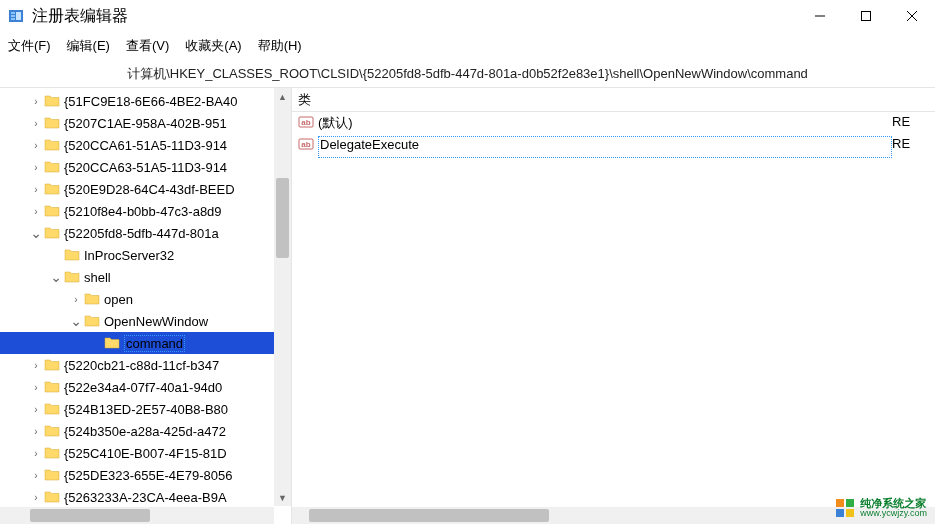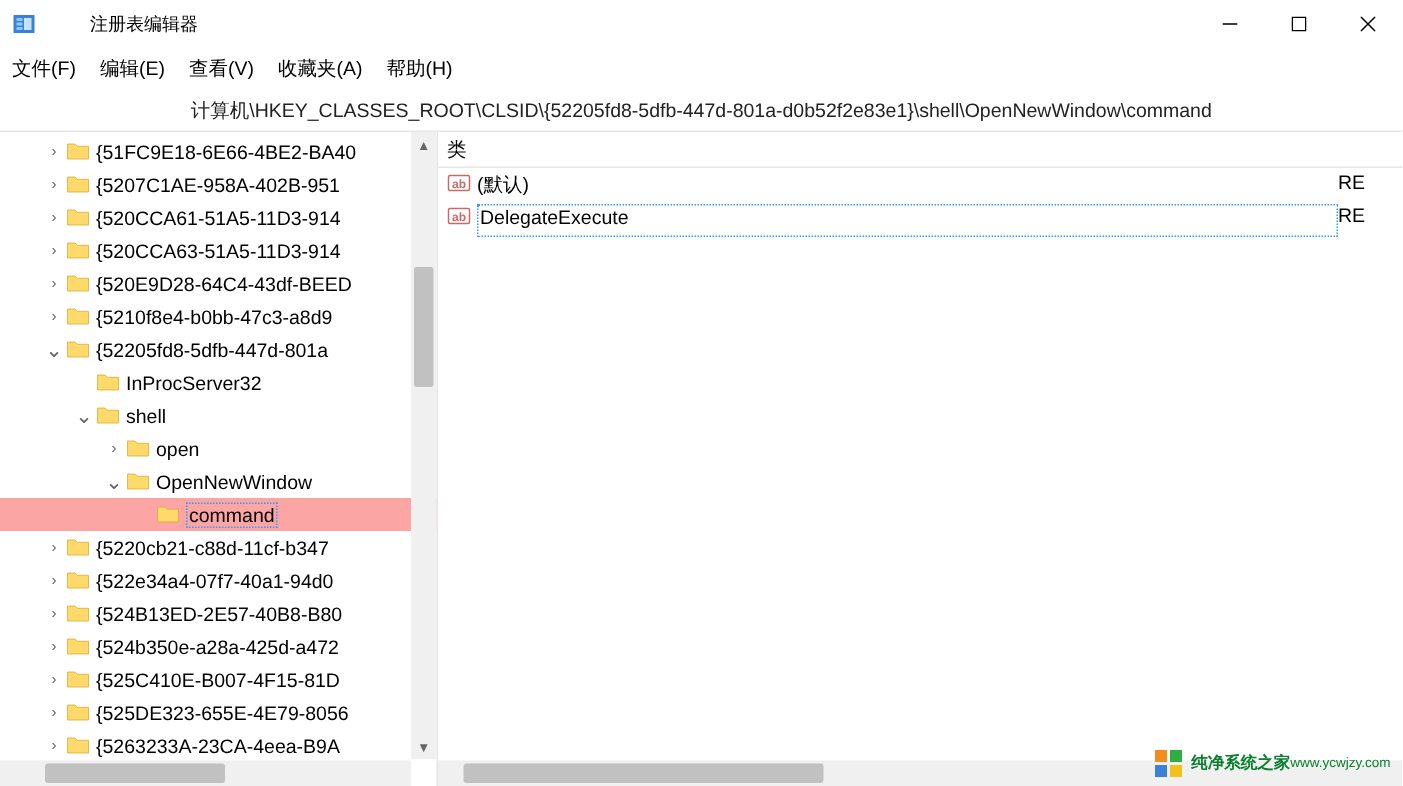--- a/index.html
+++ b/index.html
@@ -1,51 +1,51 @@
 <!DOCTYPE html>
 <html><head>
 <meta charset="utf-8">
 <style>
   * { box-sizing: border-box; margin: 0; padding: 0; font-family: "Microsoft YaHei", "Segoe UI", sans-serif; }
   html, body { width: 935px; height: 524px; overflow: hidden; background: #fff; }
   .titlebar { height: 32px; display: flex; align-items: center; padding-left: 8px; background: #fff; }
   .titlebar .app-icon { width: 16px; height: 16px; margin-right: 8px; display: flex; align-items: center; justify-content: center; }
-  .titlebar .title { font-size: 12px; color: #000; flex: 1; margin-left: 28px; }
+  .titlebar .title { font-size: 16px; color: #000; flex: 1; }
   .win-controls { display: flex; height: 100%; }
   .win-btn { width: 46px; height: 100%; display: flex; align-items: center; justify-content: center; }
   .win-btn svg { width: 10px; height: 10px; }
   .menubar { height: 28px; display: flex; align-items: center; padding-left: 8px; gap: 16px; font-size: 13px; }
   .menubar .menu-item { color: #000; cursor: default; }
   .address { height: 28px; display: flex; align-items: center; padding: 0 8px; font-size: 13px; color: #222; border-bottom: 1px solid #e5e5e5; white-space: nowrap; overflow: hidden; justify-content: center; }
   .content { display: flex; height: calc(524px - 32px - 28px - 28px); position: relative; }
   .tree-panel { width: 292px; border-right: 1px solid #e5e5e5; overflow: hidden; position: relative; }
   .tree-inner { padding: 2px 0; }
   .tree-row { height: 22px; display: flex; align-items: center; font-size: 13px; white-space: nowrap; cursor: default; }
   .chev { width: 16px; display: flex; align-items: center; justify-content: center; color: #666; font-size: 10px; }
   .folder-icon { width: 16px; height: 16px; margin-right: 4px; flex-shrink: 0; }
   .tree-label { color: #000; }
-  .tree-row.selected { background: #fca5a5; text-align: center; }
+  .tree-row.selected { background: #1d4ed8; text-align: center; }
   .tree-row.selected .tree-label { border: 1px dotted #3399ff; padding: 0 1px; }
   .vbar { position: absolute; top: 0; bottom: 18px; right: 0; width: 17px; background: #f0f0f0; }
   .vthumb { position: absolute; left: 2px; right: 2px; top: 90px; height: 80px; background: #c1c1c1; border-radius: 2px; }
   .varrow { position: absolute; left: 0; right: 0; height: 17px; display: flex; align-items: center; justify-content: center; color: #666; font-size: 9px; }
   .hbar { position: absolute; left: 0; right: 17px; bottom: 0; height: 17px; background: #f0f0f0; }
   .hthumb { position: absolute; top: 2px; bottom: 2px; left: 30px; width: 120px; background: #c1c1c1; border-radius: 2px; }
   .list-panel { flex: 1; position: relative; overflow: hidden; }
   .list-header { height: 24px; display: flex; align-items: center; font-size: 13px; border-bottom: 1px solid #e5e5e5; padding-left: 6px; }
   .col-name { width: 580px; }
   .col-type { flex: 1; }
   .list-body { padding: 2px 0; }
   .list-row { height: 22px; display: flex; font-size: 13px; padding-left: 6px; }
   .val-icon { width: 16px; height: 16px; margin-right: 4px; flex-shrink: 0; }
   .list-row.focused .cell-name { border: 1px dotted #3399ff; padding: 0 1px; }
   .watermark { position: absolute; right: 8px; bottom: 6px; display: flex; align-items: center; gap: 6px; }
   .wm-icon { display: flex; gap: 2px; }
   .wm-sq { width: 8px; height: 8px; }
-  .wm-text { display: flex; flex-direction: row; line-height: 1; }
+  .wm-text { display: flex; flex-direction: column; line-height: 1; }
   .wm-t1 { font-size: 11px; font-weight: bold; color: #0a7f2e; }
   .wm-t2 { font-size: 9px; color: #0a7f2e; text-align: center; }
   .hbar2 { position:absolute; left:0; right:0; bottom:0; height:17px; background:#f0f0f0; }
   .hthumb2 { position:absolute; top:2px; bottom:2px; left:17px; width:240px; background:#c1c1c1; border-radius:2px; }
 </style>
 </head>
 <body>
 
 <div class="titlebar">
   <span class="app-icon">

